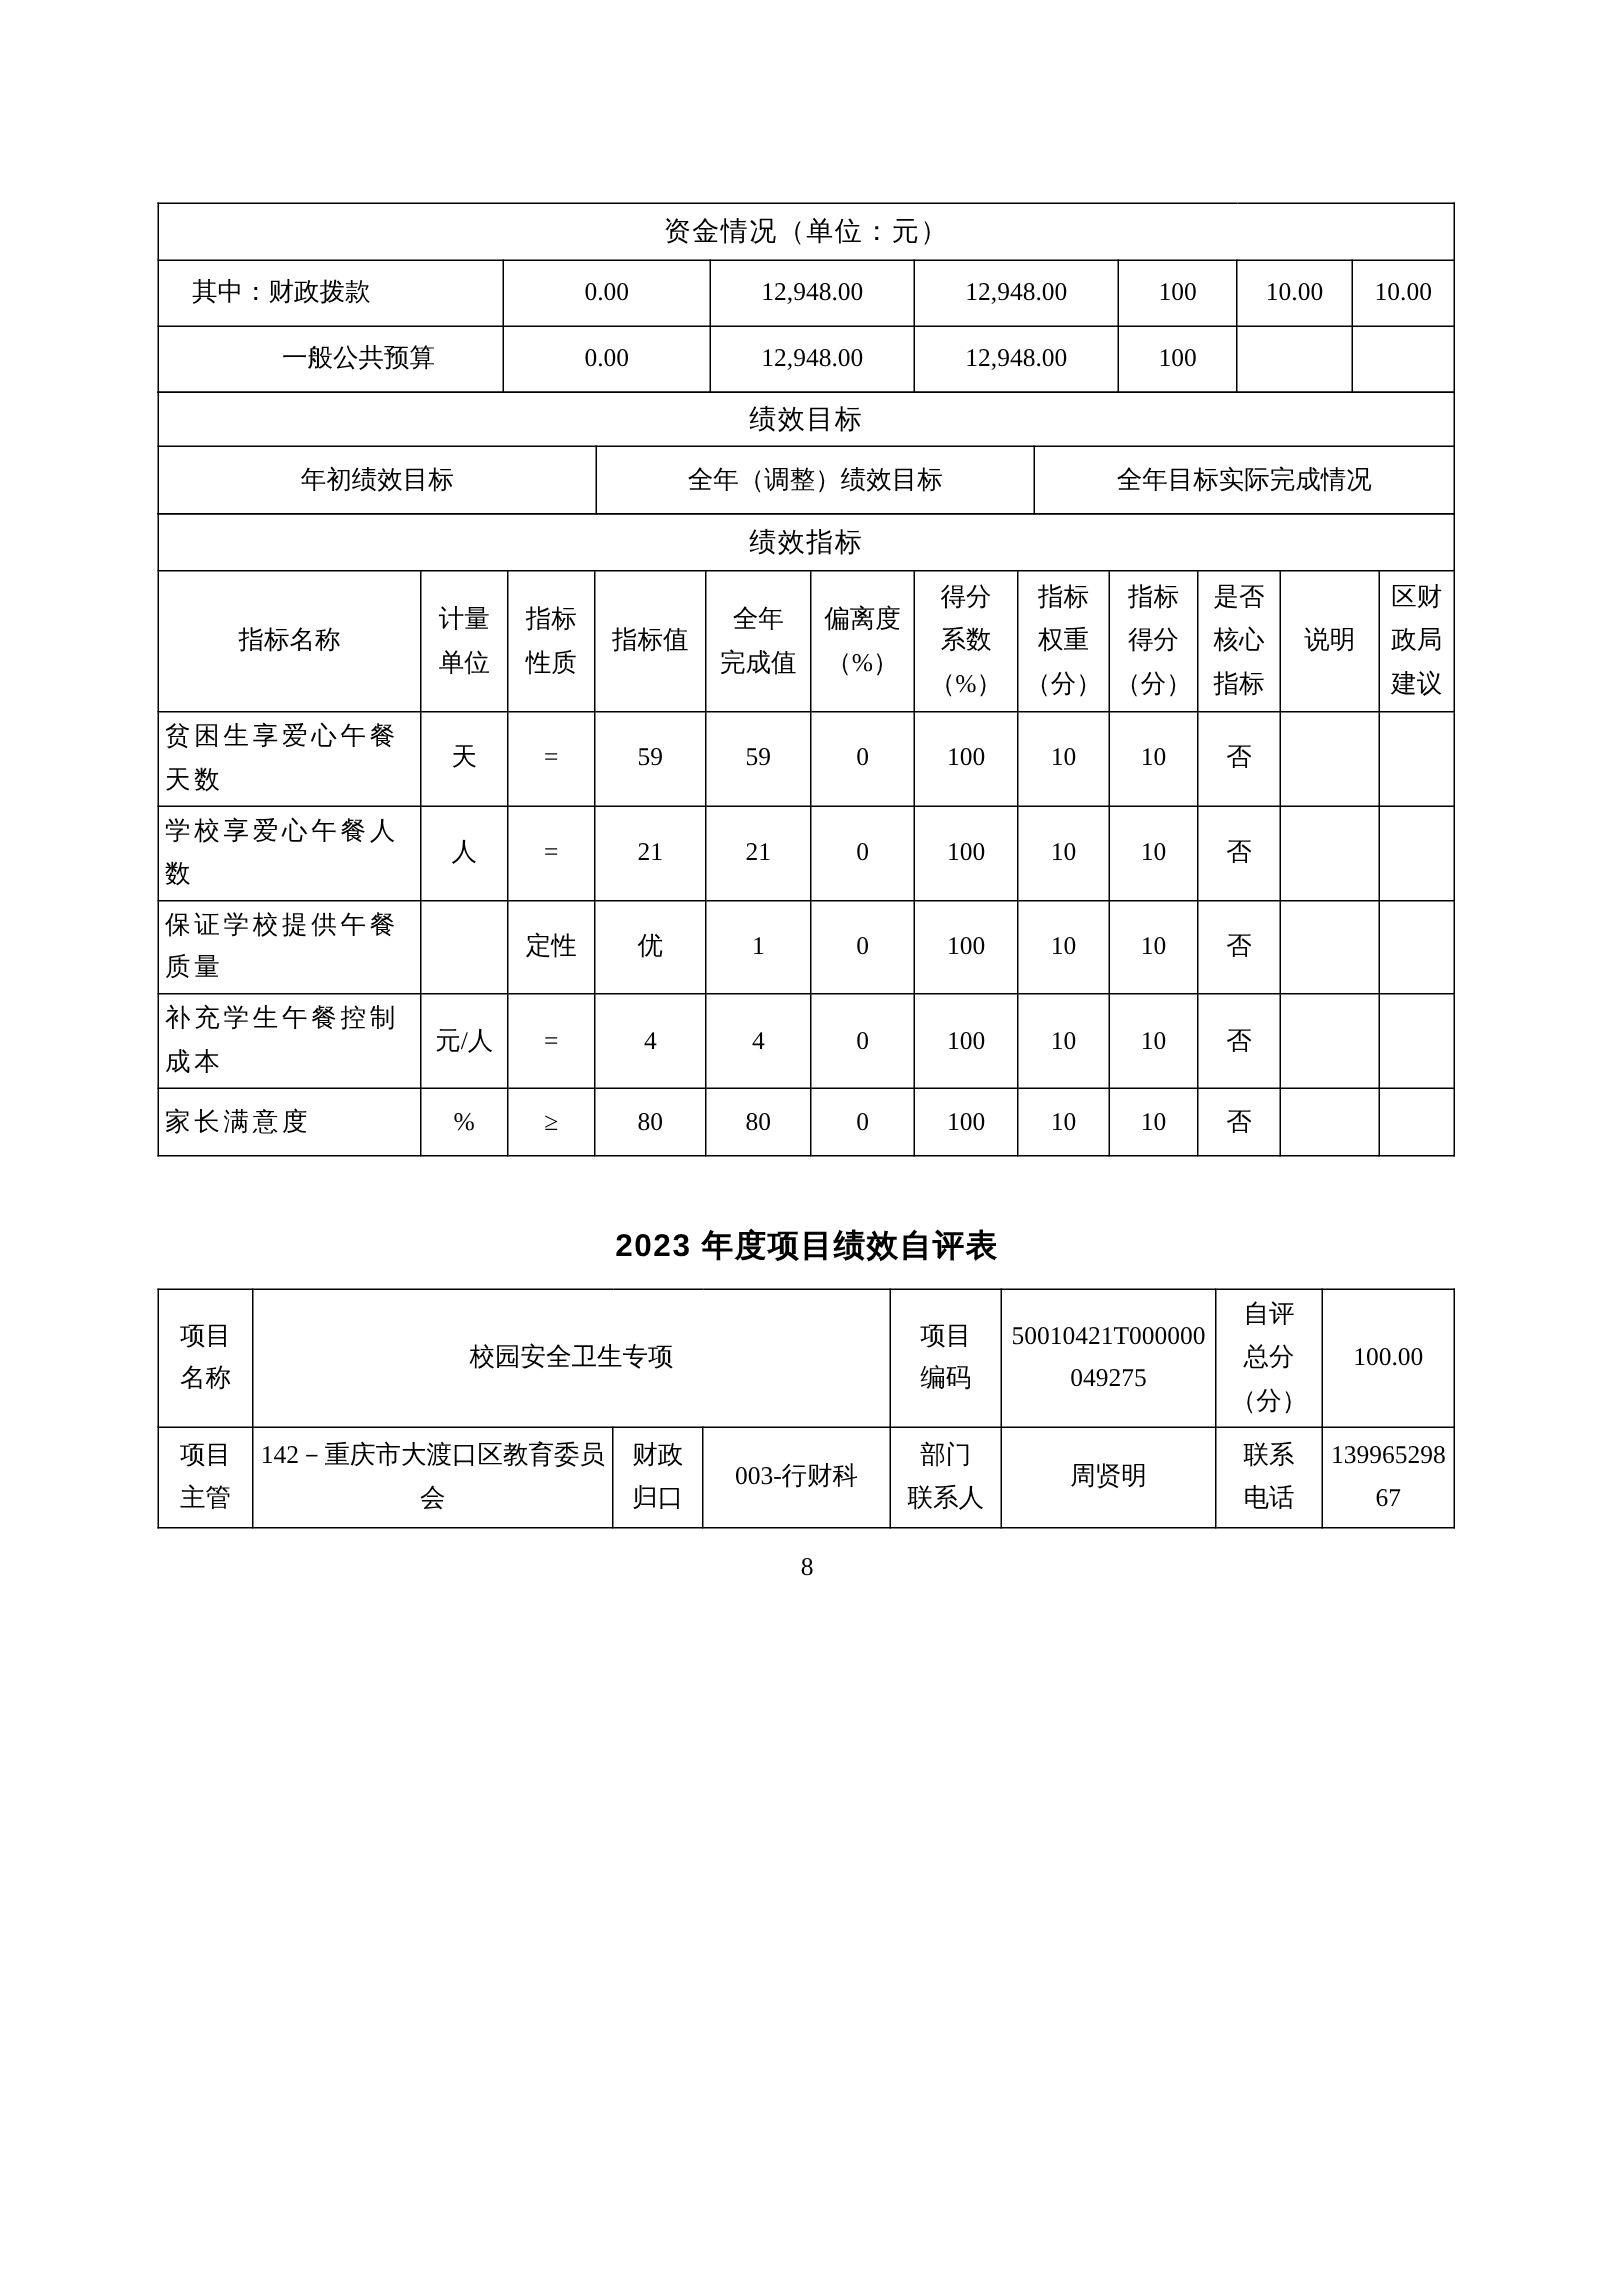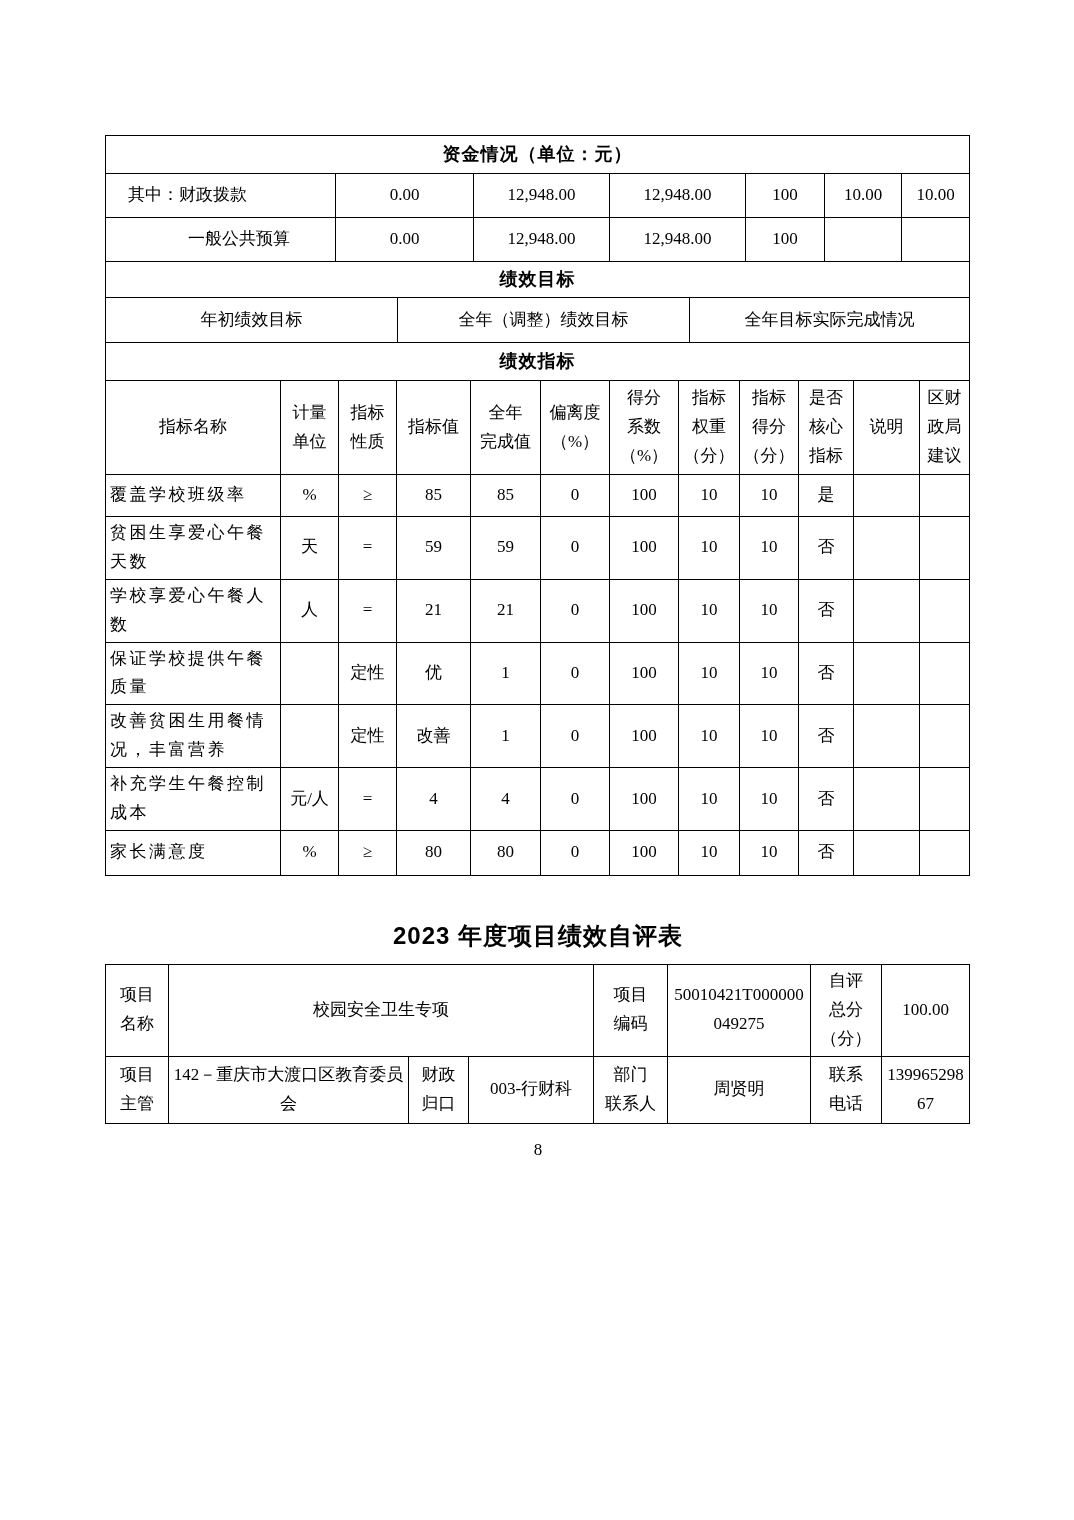--- a/index.html
+++ b/index.html
@@ -9,36 +9,36 @@
     position:relative;overflow:hidden;
   }
   .page{position:absolute;left:105px;top:135px;width:866px}
   table{border-collapse:collapse;table-layout:fixed;width:864px}
   table+table{margin-top:-1px}
   td{
     border:1px solid #000;font-size:17px;line-height:1.7;
     text-align:center;vertical-align:middle;padding:2px 3px;
     word-wrap:break-word;overflow:hidden;
   }
-  .sec-title{font-weight:bold;font-size:18px;letter-spacing:1px}
+  .sec-title{font-weight:normal;font-size:18px;letter-spacing:1px}
   .pre{white-space:pre-line}
   .left{text-align:left}
   .nm{text-align:left;letter-spacing:2.5px;padding-left:4px}
   .pad1{padding-left:22px}
   .pad2{padding-left:82px}
   .ba{word-break:break-all}
   .rh38{height:38px}.rh60{height:60px}.rh44{height:44px}
   .rh36{height:36px}.rh45{height:45px}.rh62{height:62px}
   .rh94{height:94px}.rh42{height:42px}.rh57{height:57px}
   .rh90{height:90px}.rh67{height:67px}
   .goal-c{text-align:left;letter-spacing:1.5px}
   .big-title{
     margin:40px 0 8px;text-align:center;
     font-family:"Liberation Sans","DejaVu Sans",sans-serif;
-    font-weight:bold;font-size:24px;line-height:40px;letter-spacing:1px;
+    font-weight:bold;font-size:21px;line-height:40px;letter-spacing:1px;
   }
   .pageno{margin-top:16px;text-align:center;font-size:17px}
 </style>
 </head>
 <body>
 
 <div class="page">
 
   <table>
     <colgroup>
@@ -133,34 +133,20 @@
 得分
 （分）</td>
         <td class="pre">是否
 核心
 指标</td>
         <td class="pre">说明</td>
         <td class="pre">区财
 政局
 建议</td>
       </tr>
-      <tr class="rh42">
-        <td class="nm">覆盖学校班级率</td>
-        <td>%</td>
-        <td>≥</td>
-        <td>85</td>
-        <td>85</td>
-        <td>0</td>
-        <td>100</td>
-        <td>10</td>
-        <td>10</td>
-        <td>是</td>
-        <td></td>
-        <td></td>
-      </tr>
       <tr class="rh57">
         <td class="nm">贫困生享爱心午餐天数</td>
         <td>天</td>
         <td>=</td>
         <td>59</td>
         <td>59</td>
         <td>0</td>
         <td>100</td>
         <td>10</td>
         <td>10</td>
@@ -180,34 +166,20 @@
         <td>10</td>
         <td>否</td>
         <td></td>
         <td></td>
       </tr>
       <tr class="rh57">
         <td class="nm">保证学校提供午餐质量</td>
         <td></td>
         <td>定性</td>
         <td>优</td>
-        <td>1</td>
-        <td>0</td>
-        <td>100</td>
-        <td>10</td>
-        <td>10</td>
-        <td>否</td>
-        <td></td>
-        <td></td>
-      </tr>
-      <tr class="rh57">
-        <td class="nm">改善贫困生用餐情况，丰富营养</td>
-        <td></td>
-        <td>定性</td>
-        <td>改善</td>
         <td>1</td>
         <td>0</td>
         <td>100</td>
         <td>10</td>
         <td>10</td>
         <td>否</td>
         <td></td>
         <td></td>
       </tr>
       <tr class="rh57">

